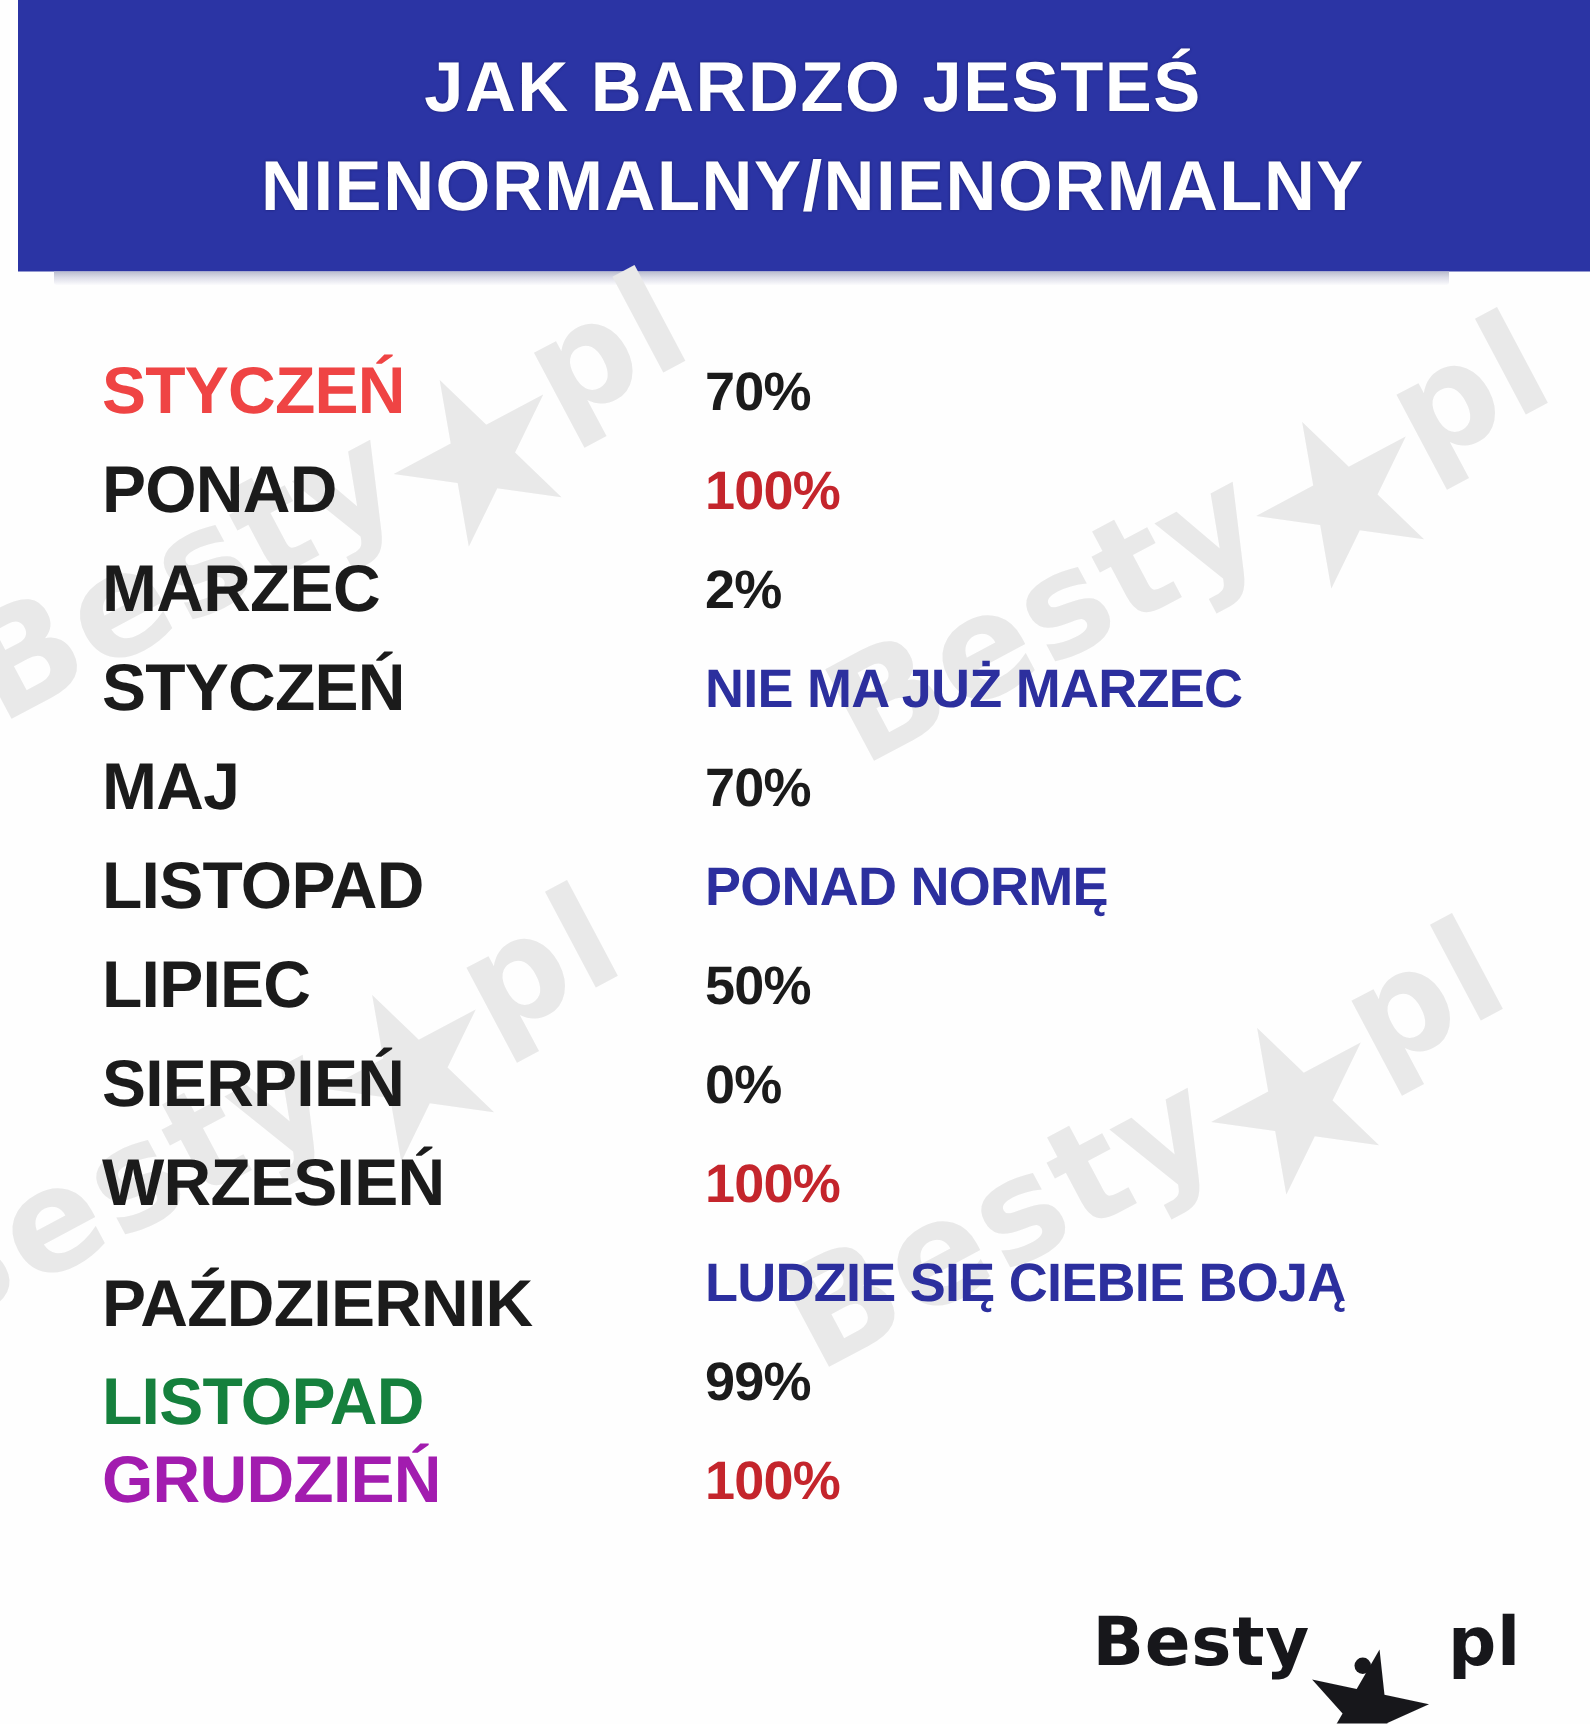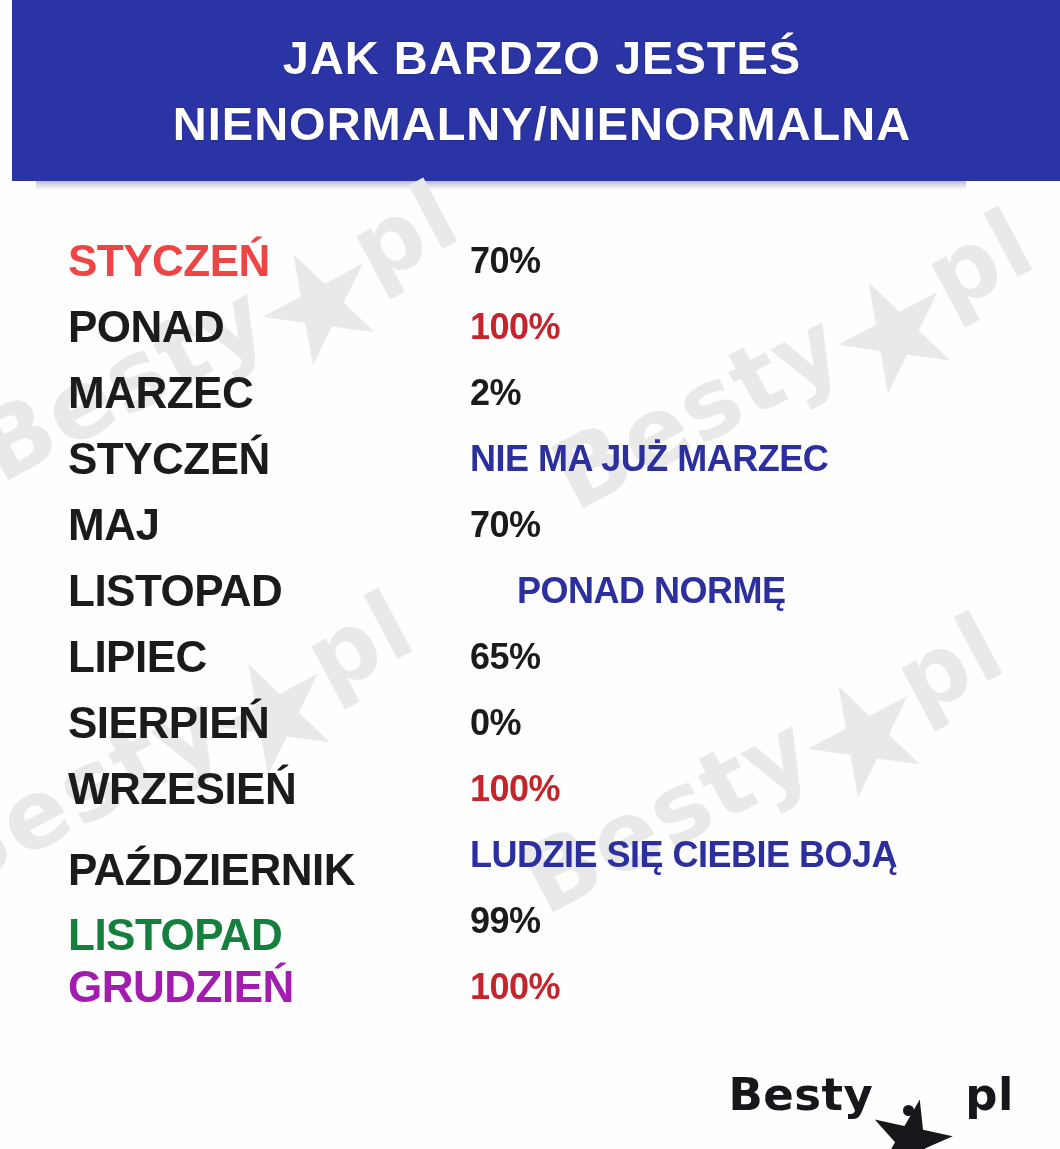--- a/index.html
+++ b/index.html
@@ -131,21 +131,21 @@
     border-radius: 50%;
   }
 </style>
 </head>
 <body>
 
 <div class="page">
 
   <div class="banner">
     <div class="banner-line">JAK BARDZO JESTEŚ</div>
-    <div class="banner-line">NIENORMALNY/NIENORMALNA</div>
+    <div class="banner-line">NIENORMALNY/NIENORMALNY</div>
   </div>
   <div class="banner-shadow"></div>
 
   <div class="wm wm1"><span>Besty</span><span class="wm-star">★</span><span>pl</span></div>
   <div class="wm wm2"><span>Besty</span><span class="wm-star">★</span><span>pl</span></div>
   <div class="wm wm3"><span>Besty</span><span class="wm-star">★</span><span>pl</span></div>
   <div class="wm wm4"><span>Besty</span><span class="wm-star">★</span><span>pl</span></div>
 
   <div class="table">
       <div class="row">
@@ -163,25 +163,25 @@
       <div class="row">
         <div class="month" style="color: rgb(27, 27, 27);">STYCZEŃ</div>
         <div class="value" style="color: rgb(44, 47, 158);">NIE MA JUŻ MARZEC</div>
       </div>
       <div class="row">
         <div class="month" style="color: rgb(27, 27, 27);">MAJ</div>
         <div class="value" style="color: rgb(27, 27, 27);">70%</div>
       </div>
       <div class="row">
         <div class="month" style="color: rgb(27, 27, 27);">LISTOPAD</div>
-        <div class="value" style="color: rgb(44, 47, 158); margin-left: 47px;">PONAD NORMĘ</div>
+        <div class="value" style="color: rgb(44, 47, 158);">PONAD NORMĘ</div>
       </div>
       <div class="row">
         <div class="month" style="color: rgb(27, 27, 27);">LIPIEC</div>
-        <div class="value" style="color: rgb(27, 27, 27);">65%</div>
+        <div class="value" style="color: rgb(27, 27, 27);">50%</div>
       </div>
       <div class="row">
         <div class="month" style="color: rgb(27, 27, 27);">SIERPIEŃ</div>
         <div class="value" style="color: rgb(27, 27, 27);">0%</div>
       </div>
       <div class="row">
         <div class="month" style="color: rgb(27, 27, 27);">WRZESIEŃ</div>
         <div class="value" style="color: rgb(196, 37, 44);">100%</div>
       </div>
       <div class="row">

